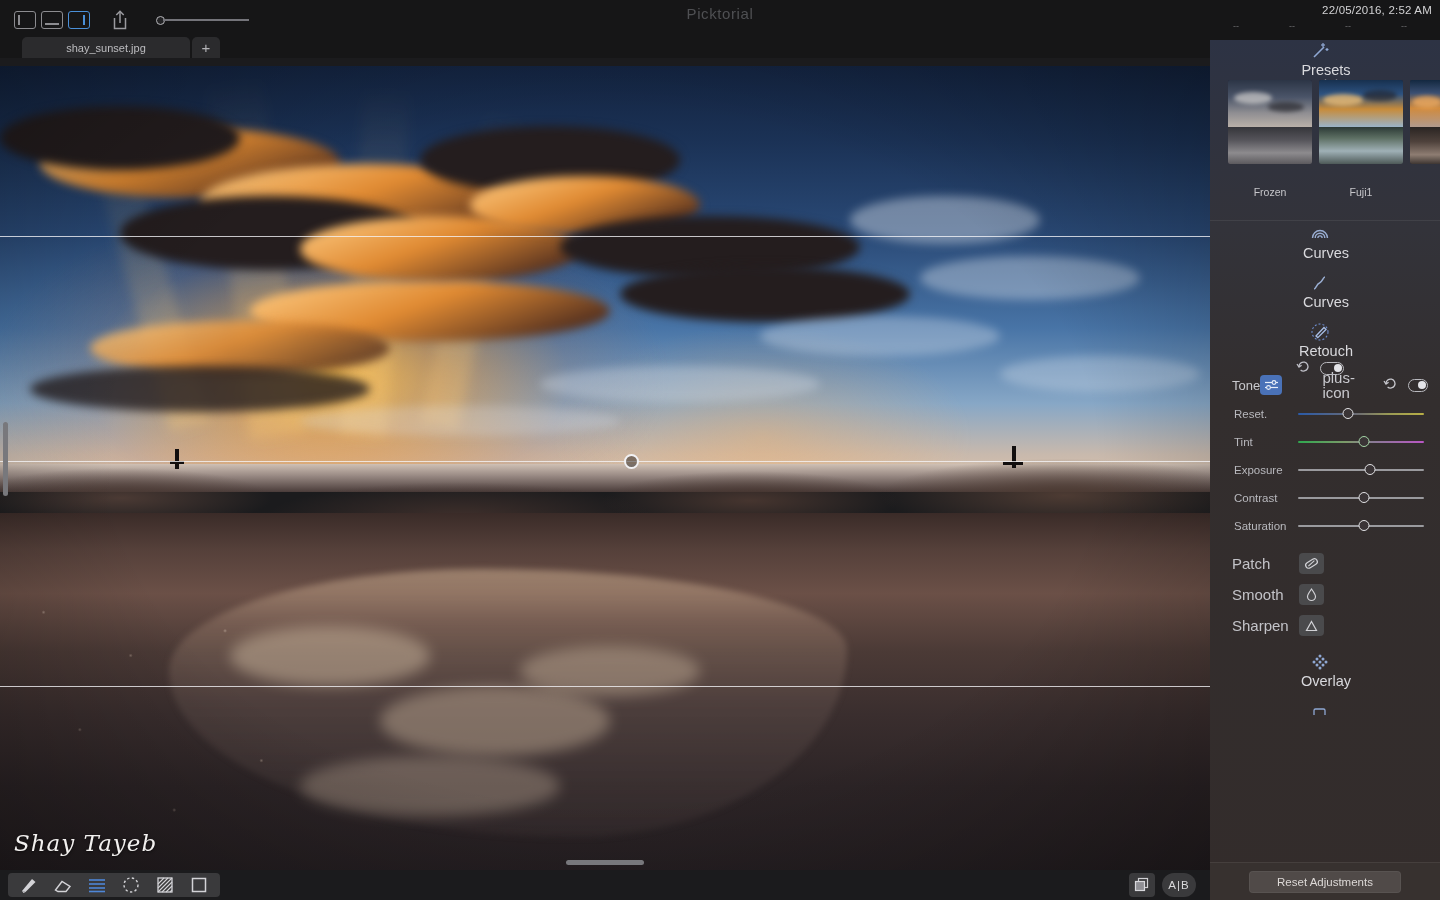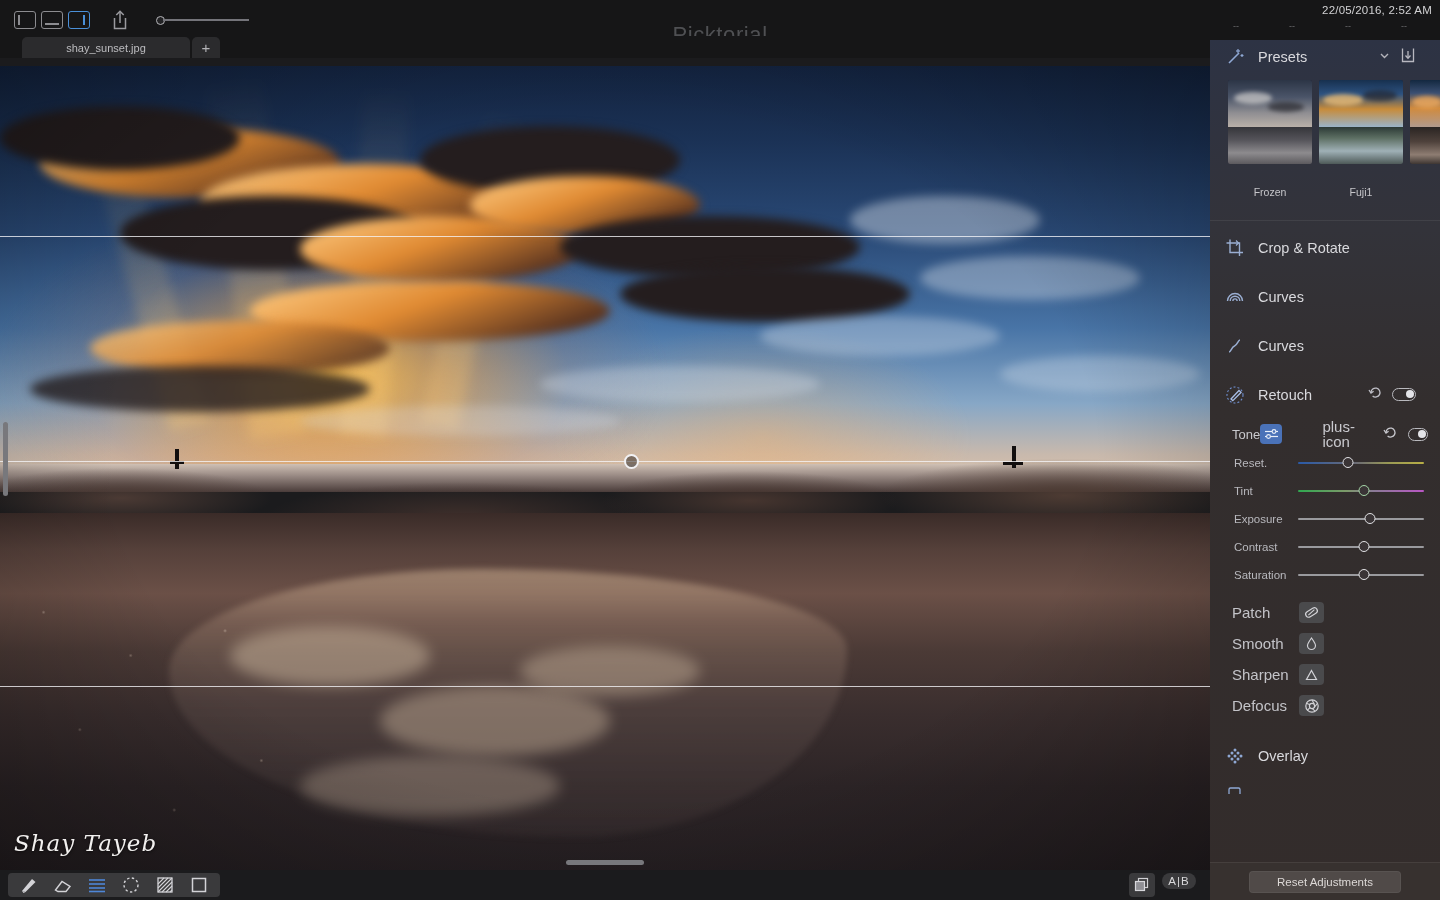--- a/index.html
+++ b/index.html
@@ -30,22 +30,22 @@
   .vm-btn .bar-r { position: absolute; right: 4px; top: 3px; bottom: 3px; width: 2px; background: #4a90d9; }
   .share-btn { width: 24px; height: 22px; cursor: pointer; margin-left: 8px; }
   .zoom-slider { display: flex; align-items: center; margin-left: 14px; }
   .zoom-track { width: 86px; height: 2px; background: #74747a; }
   .zoom-knob {
     width: 9px; height: 9px; border-radius: 50%;
     border: 1.6px solid #b6b6ba; background: #232325; cursor: pointer;
     margin-right: -2px;
   }
   .app-title {
-    position: absolute; left: 0; right: 0; top: 22px; text-align: center;
-    font-size: 22px; color: #4f5053; letter-spacing: 0.6px; pointer-events: none;
+    position: absolute; left: 0; right: 0; top: 5px; text-align: center;
+    font-size: 15px; color: #4f5053; letter-spacing: 0.6px; pointer-events: none;
   }
   .tb-right { position: absolute; right: 8px; top: 4px; text-align: right; }
   .tb-date { font-size: 11.5px; color: #d2d2d4; letter-spacing: 0.2px; }
   .tb-dashes { display: flex; gap: 0; margin-top: 5px; justify-content: flex-end; }
   .tb-dashes span {
     display: inline-block; width: 56px; text-align: center;
     font-size: 9px; color: #6d6d70;
   }
 
   
@@ -179,36 +179,37 @@
   .tool-btn {
     width: 34px; height: 22px; display: flex; align-items: center;
     justify-content: center; cursor: pointer;
   }
   .br-group { position: absolute; right: 14px; top: 3px; display: flex; gap: 7px; }
   .br-btn {
     width: 26px; height: 24px; background: #3a3a3c; border-radius: 4px;
     display: flex; align-items: center; justify-content: center; cursor: pointer;
   }
   .ab-btn {
-    width: 34px; height: 16px; background: #3a3a3c; border-radius: 12px;
+    width: 34px; height: 24px; background: #3a3a3c; border-radius: 12px;
     display: flex; align-items: center; justify-content: center; cursor: pointer;
     font-size: 11.5px; color: #d8d8da; letter-spacing: 1px;
   }
 
   
   .panel {
     position: absolute; top: 40px; right: 0; width: 230px; height: 860px;
     background: linear-gradient(180deg, #2d3344 0%, #33333a 22%, #332e2e 42%, #332c2b 100%);
     overflow: hidden;
   }
   .panel-scroll { position: absolute; inset: 0 0 38px 0; overflow: hidden; }
 
   .psec-header {
     display: flex; align-items: center; height: 34px; padding: 0 24px 0 14px;
     cursor: pointer;
+    flex-direction: column;
   }
   .psec-icon { width: 22px; height: 22px; display: flex; align-items: center; justify-content: center; flex: 0 0 22px; }
   .psec-title { font-size: 14.5px; color: #d9d9dd; margin-left: 12px; flex: 1; }
   .psec-actions { display: flex; align-items: center; gap: 9px; }
 
   .presets-row {
     display: flex; gap: 7px; padding: 6px 0 4px 18px; overflow: hidden;
   }
   .preset-item { width: 84px; flex: 0 0 auto; cursor: pointer; }
   .preset-item.clip { width: 30px; overflow: hidden; }
@@ -508,30 +509,20 @@
             <div class="pt-sky"></div>
               <div class="pt-ground"></div>
             <div class="pt-cloud" style="left:2px;top:16px;width:30px;height:12px;background:#eda95e;opacity:.8"></div>
           </div>
           <div class="preset-label"></div>
         </div>
       </div>
 
       <div class="panel-divider" style="margin-top:18px;"></div>
 
-      <div class="psec-header" style="height:49px;">
-        <span class="psec-icon">
-          <svg width="20" height="20" viewBox="0 0 20 20">
-            <path d="M5 1.5 L5 14.5 L18 14.5" fill="none" stroke="#9aaed2" stroke-width="1.4"></path>
-            <path d="M1.5 5 L14.5 5 L14.5 18" fill="none" stroke="#9aaed2" stroke-width="1.4"></path>
-            <path d="M11 2.5 L13.5 5 L11 7.5" fill="none" stroke="#9aaed2" stroke-width="1.1"></path>
-          </svg>
-        </span>
-        <span class="psec-title">Crop &amp; Rotate</span>
-      </div>
 
 
       <div class="psec-header" style="height:49px;">
         <span class="psec-icon">
           <svg width="20" height="20" viewBox="0 0 20 20">
             <path d="M2.5 14 a7.5 7.5 0 0 1 15 0" fill="none" stroke="#9aaed2" stroke-width="1.4"></path>
             <path d="M5.2 14 a4.8 4.8 0 0 1 9.6 0" fill="none" stroke="#9aaed2" stroke-width="1.4"></path>
             <path d="M7.9 14 a2.1 2.1 0 0 1 4.2 0" fill="none" stroke="#9aaed2" stroke-width="1.4"></path>
           </svg>
         </span>
@@ -641,36 +632,20 @@
           <svg width="15" height="15" viewBox="0 0 15 15">
             <path d="M7.5 2 C 10 5.5, 11.5 7.5, 11.5 9.5 A 4 4 0 0 1 3.5 9.5 C 3.5 7.5, 5 5.5, 7.5 2 Z" fill="none" stroke="#d2d2d6" stroke-width="1.2"></path>
           </svg>
         </span>
       </div>
       <div class="tool-row">
         <span class="tool-row-label">Sharpen</span>
         <span class="icon-box">
           <svg width="15" height="14" viewBox="0 0 15 14">
             <path d="M7.5 2.5 L12.5 11.5 L2.5 11.5 Z" fill="none" stroke="#d2d2d6" stroke-width="1.2"></path>
-          </svg>
-        </span>
-      </div>
-      <div class="tool-row">
-        <span class="tool-row-label">Defocus</span>
-        <span class="icon-box">
-          <svg width="16" height="16" viewBox="0 0 16 16">
-            <circle cx="8" cy="8" r="6.2" fill="none" stroke="#d2d2d6" stroke-width="1.2"></circle>
-            <circle cx="8" cy="8" r="2.6" fill="none" stroke="#d2d2d6" stroke-width="1.1"></circle>
-            <g stroke="#d2d2d6" stroke-width="1.1">
-              <line x1="8" y1="1.9" x2="10.3" y2="6"></line>
-              <line x1="13.3" y1="5.5" x2="10.1" y2="9.6"></line>
-              <line x1="11.2" y1="13.3" x2="8.4" y2="10.6"></line>
-              <line x1="3.3" y1="12.3" x2="6.2" y2="9.4"></line>
-              <line x1="2.1" y1="5.2" x2="6.3" y2="6.7"></line>
-            </g>
           </svg>
         </span>
       </div>
 
       <div class="psec-header" style="height:49px;margin-top:10px;">
         <span class="psec-icon">
           <svg width="18" height="18" viewBox="0 0 18 18">
             <g fill="#8fa8d4">
               <circle cx="9" cy="3" r="1.5"></circle>
                 <circle cx="6" cy="6" r="1.5"></circle>

